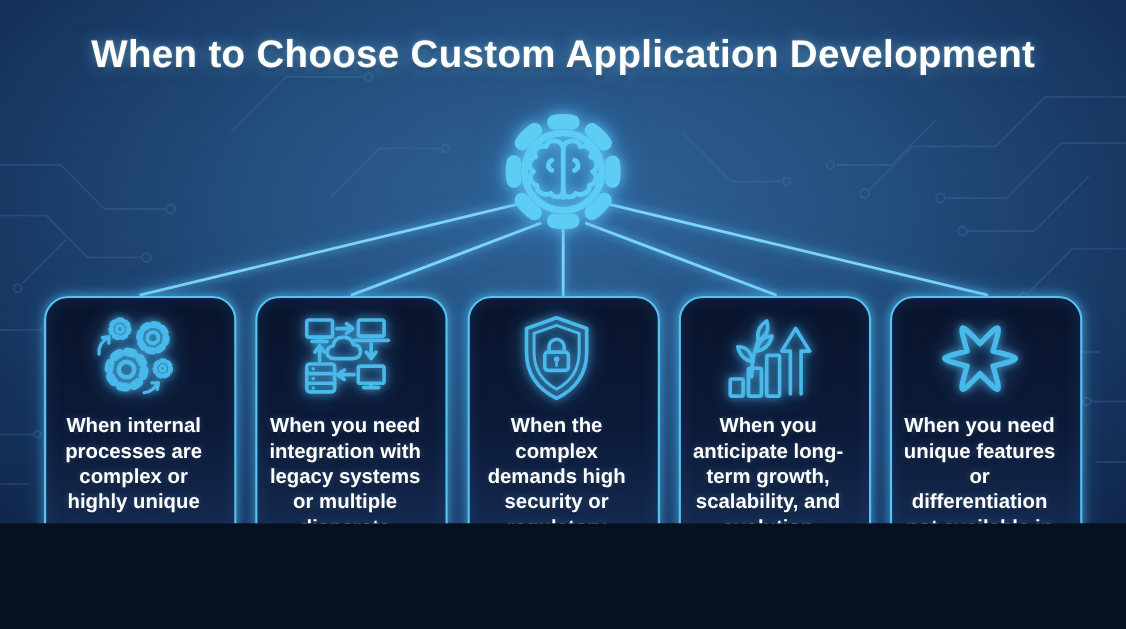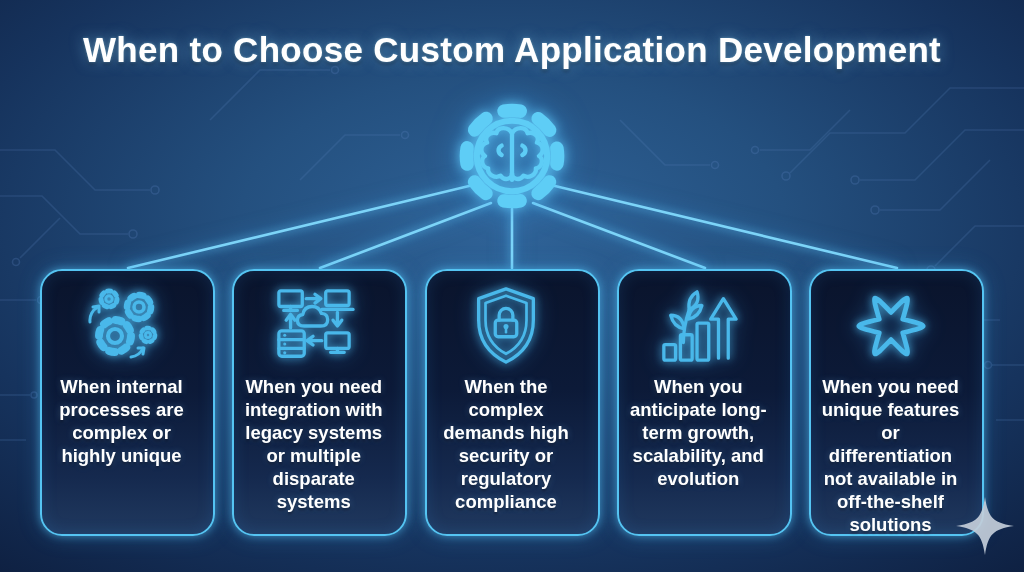--- a/index.html
+++ b/index.html
@@ -1,17 +1,17 @@
 <!DOCTYPE html>
 <html><head>
 <meta charset="utf-8">
 <style>
   html,body{margin:0;padding:0;background:#06101f;}
   .stage{
-    position:relative;width:1024px;height:572px;overflow:hidden;
+    position:relative;width:1024px;height:476px;overflow:hidden;
     font-family:"Liberation Sans","DejaVu Sans",sans-serif;
     background:
       radial-gradient(ellipse 980px 560px at 50% 40%, #2f6398 0%, #24507f 28%, #16335d 58%, #0d1d3d 85%, #0a1733 100%);
   }
   .circuit{position:absolute;inset:0;pointer-events:none;}
   .circuit path{fill:none;stroke:#5b82c0;stroke-opacity:.22;stroke-width:1.6;}
   .circuit circle{fill:none;stroke:#5b82c0;stroke-opacity:.26;stroke-width:1.6;}
 
   .title{
     position:absolute;top:30px;left:0;width:100%;text-align:center;

